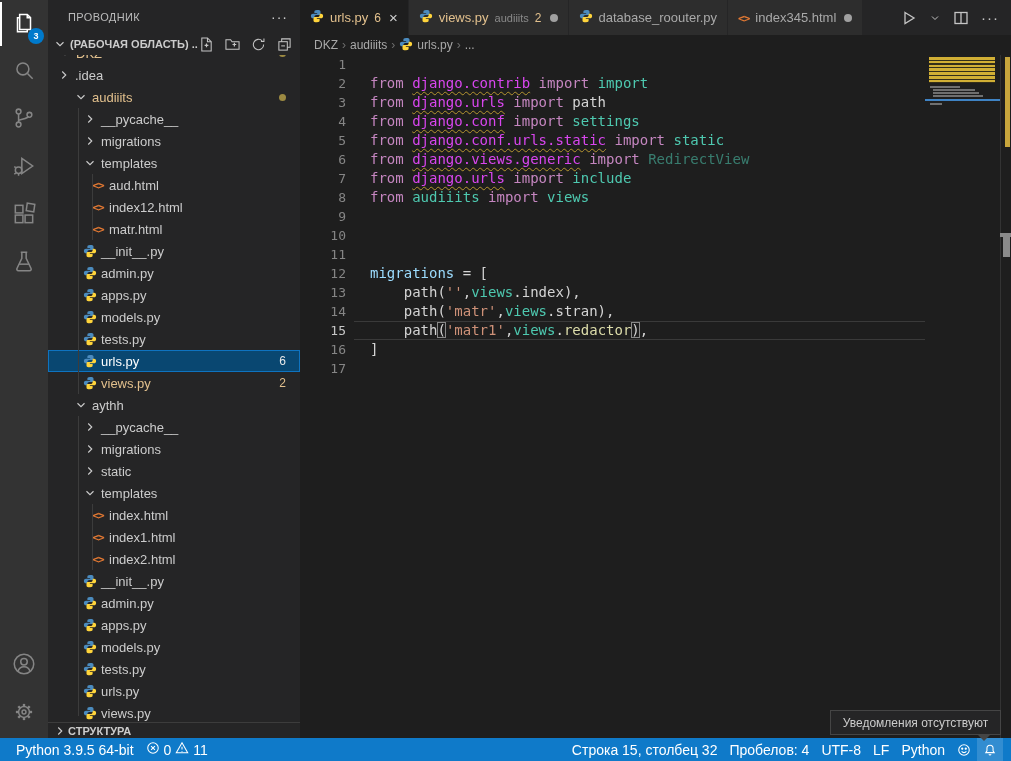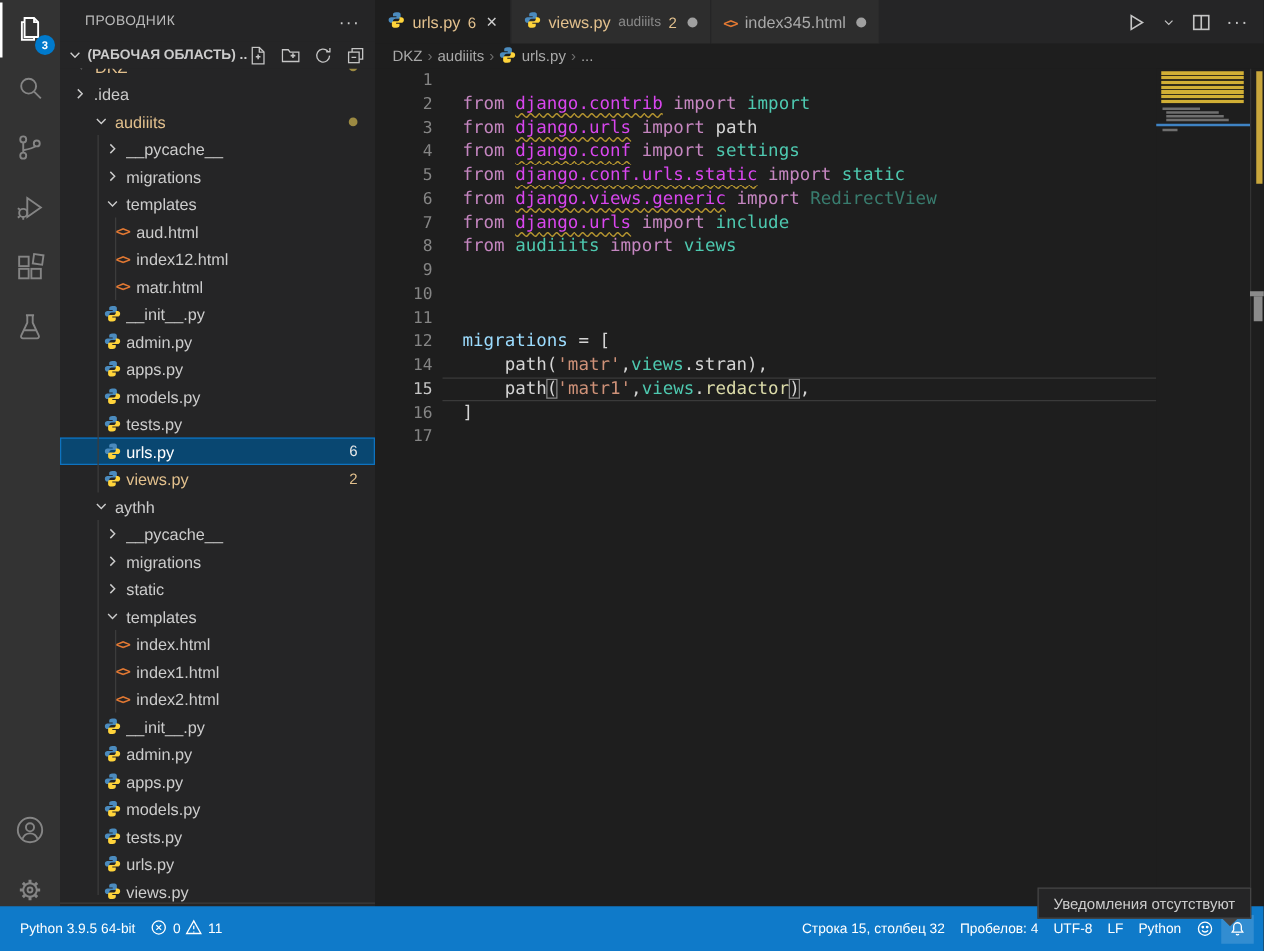--- a/index.html
+++ b/index.html
@@ -91,22 +91,22 @@
   .mm-warn { position:absolute; left:4px; top:2px; width:66px; height:26px;
              background:repeating-linear-gradient(to bottom, #d1af35 0 2.6px, #57481263 2.6px 3.8px); }
   .mm-line { position:absolute; height:2px; background:#6f6f6f; }
   .mm-blue { position:absolute; left:0; width:75px; height:2px; background:#3f83c4; }
   .scrollcol { position:absolute; right:0; top:55px; width:11px; bottom:0; border-left:1px solid #333333; background:#1e1e1e; }
   .ruler-warn { position:absolute; right:1px; top:2px; width:5px; height:90px; background:#c8a63c; }
   .cursor-marker-h { position:absolute; right:-3px; top:178px; width:14px; height:4px; background:#8a8a8a; }
   .cursor-marker-v { position:absolute; right:1px; top:182px; width:7px; height:20px; background:#8a8a8a; }
 
   
-  .statusbar { position:absolute; left:0; right:0; bottom:0; height:36px; background:#0f7ac9; color:#ffffff; display:flex;
-               align-items:center; font-size:11px; padding:0 8px 0 10px; z-index:10;margin-top:36px; }
+  .statusbar { position:absolute; left:0; right:0; bottom:0; height:23px; background:#0f7ac9; color:#ffffff; display:flex;
+               align-items:center; font-size:14px; padding:0 8px 0 10px; z-index:10;margin-top:36px; }
   .sb-item { display:flex; align-items:center; gap:4px; padding:0 6px; height:23px; cursor:pointer; }
   .sb-left { display:flex; align-items:center; }
   .sb-right { margin-left:auto; display:flex; align-items:center; }
   .sb-item svg { stroke:#ffffff; fill:none; stroke-width:1.2; }
   .sb-item.bell { background:rgba(255,255,255,.15); }
 
   
   .tooltip { position:absolute; left:830px; top:710px; width:171px; height:25px; background:#252526; border:1px solid #454545;
              color:#cccccc; font-size:12px; display:flex; align-items:center; justify-content:center; z-index:20; }
   .tooltip::after { content:""; position:absolute; right:10px; top:24px; border:6px solid transparent; border-top-color:#454545; }
@@ -565,20 +565,27 @@
           <span><svg width="14" height="14" viewBox="0 0 16 16">
               <path fill="#4b8bbe" d="M8 1c-2.3 0-3 .9-3 2v1.6h3.2v.8H3.4C2.1 5.4 1 6.3 1 8s1.1 2.6 2.4 2.6H5V9c0-1.2 1-2.2 2.3-2.2h3.2c1 0 1.5-.7 1.5-1.6V3c0-1.1-.9-2-2-2z"></path>
               <path fill="#ffd43b" d="M8 15c2.3 0 3-.9 3-2v-1.6H7.8v-.8h4.8c1.3 0 2.4-.9 2.4-2.6s-1.1-2.6-2.4-2.6H11V7c0 1.2-1 2.2-2.3 2.2H5.5c-1 0-1.5.7-1.5 1.6V13c0 1.1.9 2 2 2z"></path>
             </svg></span>
           <span class="lbl mod">views.py</span>
           <span class="detail">audiiits</span>
           <span class="badge">2</span>
           <span class="dot"></span>
         </div>
         <div class="tab">
+          <span><svg width="14" height="14" viewBox="0 0 16 16">
+              <path fill="#4b8bbe" d="M8 1c-2.3 0-3 .9-3 2v1.6h3.2v.8H3.4C2.1 5.4 1 6.3 1 8s1.1 2.6 2.4 2.6H5V9c0-1.2 1-2.2 2.3-2.2h3.2c1 0 1.5-.7 1.5-1.6V3c0-1.1-.9-2-2-2z"></path>
+              <path fill="#ffd43b" d="M8 15c2.3 0 3-.9 3-2v-1.6H7.8v-.8h4.8c1.3 0 2.4-.9 2.4-2.6s-1.1-2.6-2.4-2.6H11V7c0 1.2-1 2.2-2.3 2.2H5.5c-1 0-1.5.7-1.5 1.6V13c0 1.1.9 2 2 2z"></path>
+            </svg></span>
+          <span class="lbl">database_roouter.py</span>
+        </div>
+        <div class="tab">
           <span><span class="html-ico">&lt;&gt;</span></span>
           <span class="lbl">index345.html</span>
           <span class="dot"></span>
         </div>
         <div class="editor-actions">
           <span class="icon">
             <svg width="16" height="16" viewBox="0 0 16 16">
               <path d="M4 2.5l9 5.5-9 5.5z"></path>
             </svg>
           </span>
@@ -625,20 +632,21 @@
         <div class="codeline"><span class="ln">3</span><span class="ltext"><span class="tk-k">from</span><span class="tk-p"> </span><span class="tk-m">django.urls</span><span class="tk-p"> </span><span class="tk-k">import</span><span class="tk-p"> </span><span class="tk-p">path</span></span></div>
         <div class="codeline"><span class="ln">4</span><span class="ltext"><span class="tk-k">from</span><span class="tk-p"> </span><span class="tk-m">django.conf</span><span class="tk-p"> </span><span class="tk-k">import</span><span class="tk-p"> </span><span class="tk-t">settings</span></span></div>
         <div class="codeline"><span class="ln">5</span><span class="ltext"><span class="tk-k">from</span><span class="tk-p"> </span><span class="tk-m">django.conf.urls.static</span><span class="tk-p"> </span><span class="tk-k">import</span><span class="tk-p"> </span><span class="tk-t">static</span></span></div>
         <div class="codeline"><span class="ln">6</span><span class="ltext"><span class="tk-k">from</span><span class="tk-p"> </span><span class="tk-m">django.views.generic</span><span class="tk-p"> </span><span class="tk-k">import</span><span class="tk-p"> </span><span class="tk-d">RedirectView</span></span></div>
         <div class="codeline"><span class="ln">7</span><span class="ltext"><span class="tk-k">from</span><span class="tk-p"> </span><span class="tk-m">django.urls</span><span class="tk-p"> </span><span class="tk-k">import</span><span class="tk-p"> </span><span class="tk-t">include</span></span></div>
         <div class="codeline"><span class="ln">8</span><span class="ltext"><span class="tk-k">from</span><span class="tk-p"> </span><span class="tk-t">audiiits</span><span class="tk-p"> </span><span class="tk-k">import</span><span class="tk-p"> </span><span class="tk-t">views</span></span></div>
         <div class="codeline"><span class="ln">9</span><span class="ltext"></span></div>
         <div class="codeline"><span class="ln">10</span><span class="ltext"></span></div>
         <div class="codeline"><span class="ln">11</span><span class="ltext"></span></div>
         <div class="codeline"><span class="ln">12</span><span class="ltext"><span class="tk-v">migrations</span><span class="tk-p"> = [</span></span></div>
+        <div class="codeline"><span class="ln">13</span><span class="ltext"><span class="tk-p">    path(</span><span class="tk-s">''</span><span class="tk-p">,</span><span class="tk-t">views</span><span class="tk-p">.index),</span></span></div>
         <div class="codeline"><span class="ln">14</span><span class="ltext"><span class="tk-p">    path(</span><span class="tk-s">'matr'</span><span class="tk-p">,</span><span class="tk-t">views</span><span class="tk-p">.stran),</span></span></div>
         <div class="codeline cur"><span class="ln cur">15</span><span class="ltext"><span class="tk-p">    path</span><span class="tk-b">(</span><span class="tk-s">'matr1'</span><span class="tk-p">,</span><span class="tk-t">views</span><span class="tk-p">.</span><span class="tk-f">redactor</span><span class="tk-b">)</span><span class="tk-p">,</span></span></div>
         <div class="codeline"><span class="ln">16</span><span class="ltext"><span class="tk-p">]</span></span></div>
         <div class="codeline"><span class="ln">17</span><span class="ltext"></span></div>
       </div>
 
     <div class="minimap">
       <div class="mm-warn"></div>
       <div class="mm-line" style="left:5px; top:31px; width:30px;"></div>
       <div class="mm-line" style="left:8px; top:34px; width:42px;"></div>

